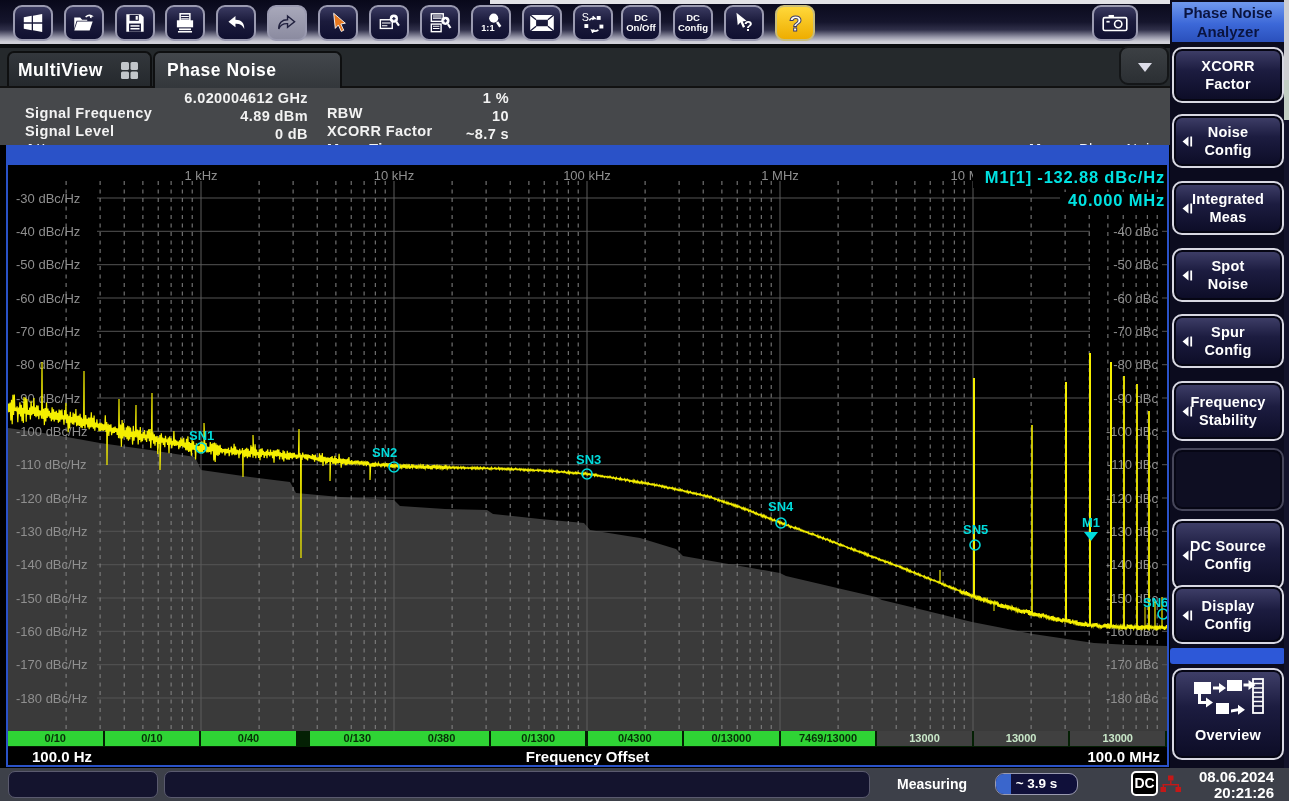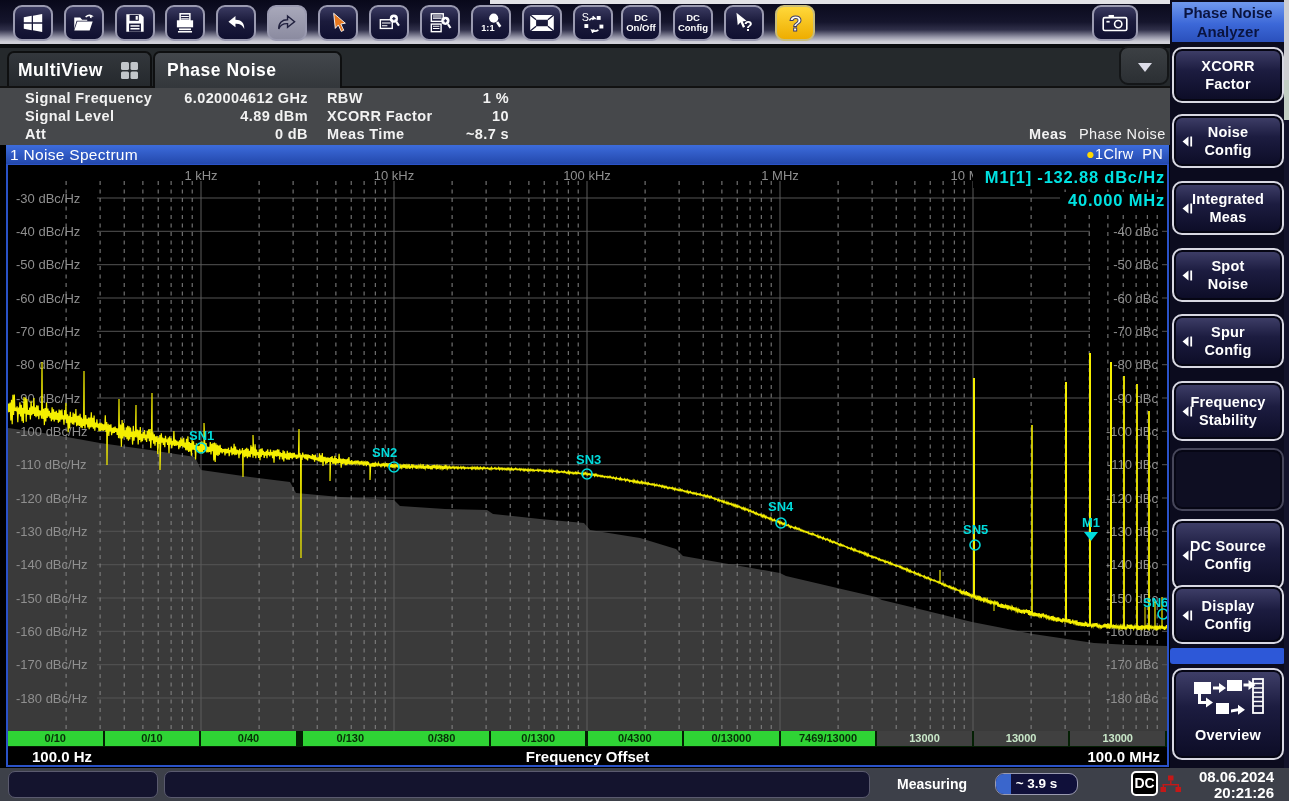--- a/index.html
+++ b/index.html
@@ -21,21 +21,21 @@
    color:#fff; font-weight:bold; font-size:17.5px; display:flex; align-items:center; }
 #tab1 { left:7px; width:145px; background:linear-gradient(#33373c,#24282c); padding-left:9px; letter-spacing:0.5px; }
 #tab2 { left:153px; width:189px; background:linear-gradient(#43474c,#33373b); padding-left:12px; letter-spacing:0.5px; z-index:2; }
 #tabdrop { position:absolute; left:1119px; top:-2px; width:50px; height:39px; background:linear-gradient(#3c4044,#2b2f33);
    border:2px solid #141618; border-radius:9px; }
 #tabdrop:after { content:""; position:absolute; left:17px; top:15px; border:7px solid transparent; border-top:9px solid #dcdce8; }
 .gridicon { display:inline-block; margin-left:17px; }
 
 #infobar { position:absolute; left:0; top:88px; width:1170px; height:57px; background:#46484b;
    color:#f2f2f2; font-size:14.5px; font-weight:bold; letter-spacing:0.4px; }
-.il { position:absolute; }
+.il { position:absolute;margin-top:15px; }
 .ir { position:absolute; text-align:right; }
 
 #win { position:absolute; left:6px; top:145px; width:1163px; height:622px; background:#2a52c8; }
 #titlebar { position:absolute; left:0px; top:0; width:1163px; height:19px;
    background:linear-gradient(#3d6cdc,#2348ac); color:#fff; font-size:15.5px; letter-spacing:0.3px; }
 #plot { position:absolute; left:2px; top:20px; }
 #greenbar { position:absolute; left:2px; top:586px; width:1159px; height:16px; background:#042004; }
 .gseg { position:absolute; top:0; height:15px; background:#2fd435; color:#073007; font-size:11px; font-weight:bold;
    text-align:center; line-height:15px; }
 .gseg.dark { background:#404040; color:#c9e8c9; }
@@ -219,24 +219,20 @@
   <div class="il" style="left:327px;top:2px">RBW</div>
       <div class="ir" style="left:380px;top:2px;width:129px">1 %</div>
   <div class="il" style="left:327px;top:20px">XCORR Factor</div>
       <div class="ir" style="left:380px;top:20px;width:129px">10</div>
   <div class="il" style="left:327px;top:38px">Meas Time</div>
       <div class="ir" style="left:380px;top:38px;width:129px">~8.7 s</div>
   <div class="il" style="left:1029px;top:38px">Meas</div>
       <div class="il" style="left:1079px;top:38px;font-weight:normal">Phase Noise</div>
 </div>
 <div id="win">
-  <div id="titlebar">
-        <span style="position:absolute;left:4px;top:1px">1 Noise Spectrum</span>
-    <span style="position:absolute;right:6px;top:1px;font-size:14.5px"><span style="color:#ffd800">●</span>1Clrw&nbsp;&nbsp;PN</span>
-      </div>
   <svg id="plot" width="1159" height="566" viewBox="0 0 1159 566">
 <rect width="1159" height="566" fill="#000"></rect>
 <path d="M0,263 L42,269 L92,278 L142,285 L187,292 L193,305 L242,312 L282,317 L288,328 L332,332 L386,335 L392,341 L437,344 L479,345 L485,349 L532,354 L576,358 L582,365 L632,373 L668,384 L675,391 L732,401 L772,408 L778,411 L842,426 L868,432 L874,435 L903,442 L964,457 L1025,469 L1086,478 L1122,480 L1159,481 L1159,566 L0,566 Z" fill="#3a3a3a"></path>
 <path d="M89,33.0 H1082 M1154,33.0 H1159" stroke="#545454" stroke-width="1"></path>
         <path d="M89,66.3 H1082 M1154,66.3 H1159" stroke="#545454" stroke-width="1"></path>
         <path d="M89,99.7 H1082 M1154,99.7 H1159" stroke="#545454" stroke-width="1"></path>
         <path d="M89,133.0 H1082 M1154,133.0 H1159" stroke="#545454" stroke-width="1"></path>
         <path d="M89,166.3 H1082 M1154,166.3 H1159" stroke="#545454" stroke-width="1"></path>
         <path d="M89,199.7 H1082 M1154,199.7 H1159" stroke="#545454" stroke-width="1"></path>
         <path d="M89,233.0 H1082 M1154,233.0 H1159" stroke="#545454" stroke-width="1"></path>
@@ -369,21 +365,21 @@
         <text x="1083" y="362" class="mk" text-anchor="middle">M1</text>
         <rect x="965" y="4" width="194" height="19" fill="#000"></rect>
         <rect x="1052" y="27" width="107" height="19" fill="#000"></rect>
         <text x="1157" y="18" class="mr" text-anchor="end">M1[1] -132.88 dBc/Hz</text>
         <text x="1157" y="41" class="mr" text-anchor="end">40.000 MHz</text>
       </svg>
   <div id="greenbar">
         <div class="gseg" style="left:0.0px;width:94.6px">0/10</div>
         <div class="gseg" style="left:96.6px;width:94.6px">0/10</div>
         <div class="gseg" style="left:193.2px;width:94.6px">0/40</div>
-        <div class="gseg" style="left:295px;width:94.6px">0/130</div>
+        <div class="gseg" style="left:302px;width:94.6px">0/130</div>
         <div class="gseg" style="left:386.3px;width:94.6px">0/380</div>
         <div class="gseg" style="left:482.9px;width:94.6px">0/1300</div>
         <div class="gseg" style="left:579.5px;width:94.6px">0/4300</div>
         <div class="gseg" style="left:676.1px;width:94.6px">0/13000</div>
         <div class="gseg" style="left:772.7px;width:94.6px">7469/13000</div>
         <div class="gseg dark" style="left:869.2px;width:94.6px">13000</div>
         <div class="gseg dark" style="left:965.8px;width:94.6px">13000</div>
         <div class="gseg dark" style="left:1062.4px;width:94.6px">13000</div>
       </div>
   <div id="xfooter">

